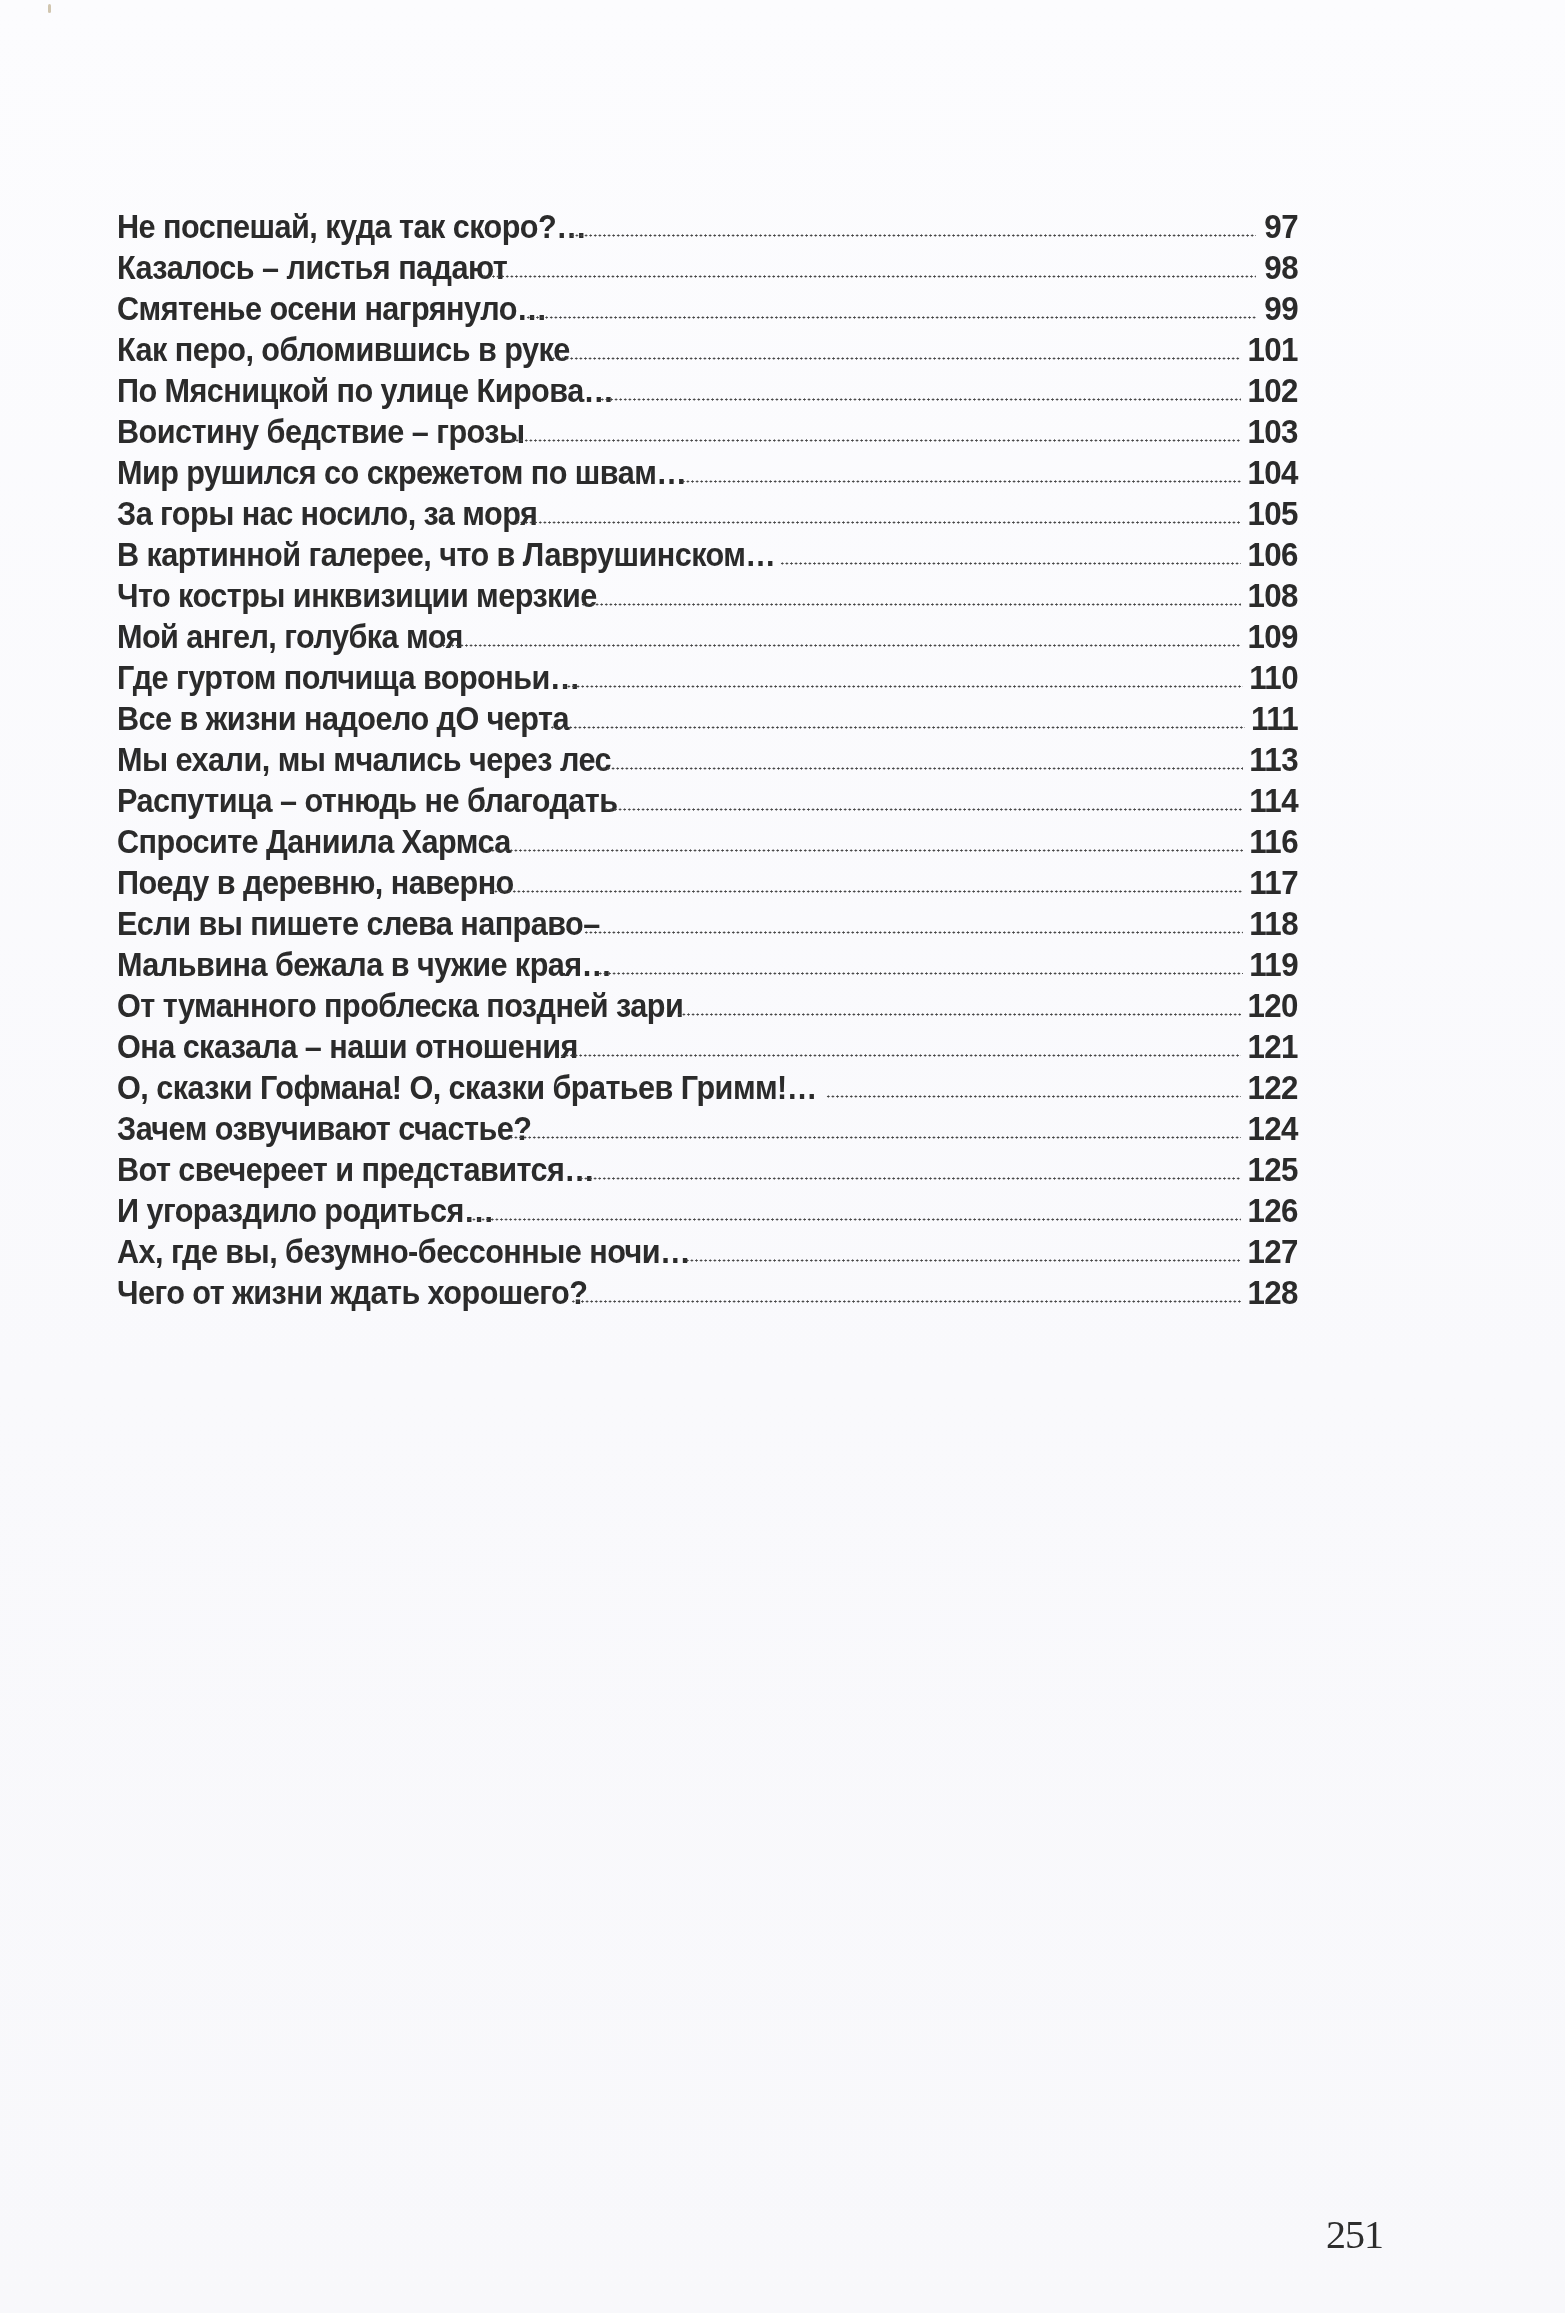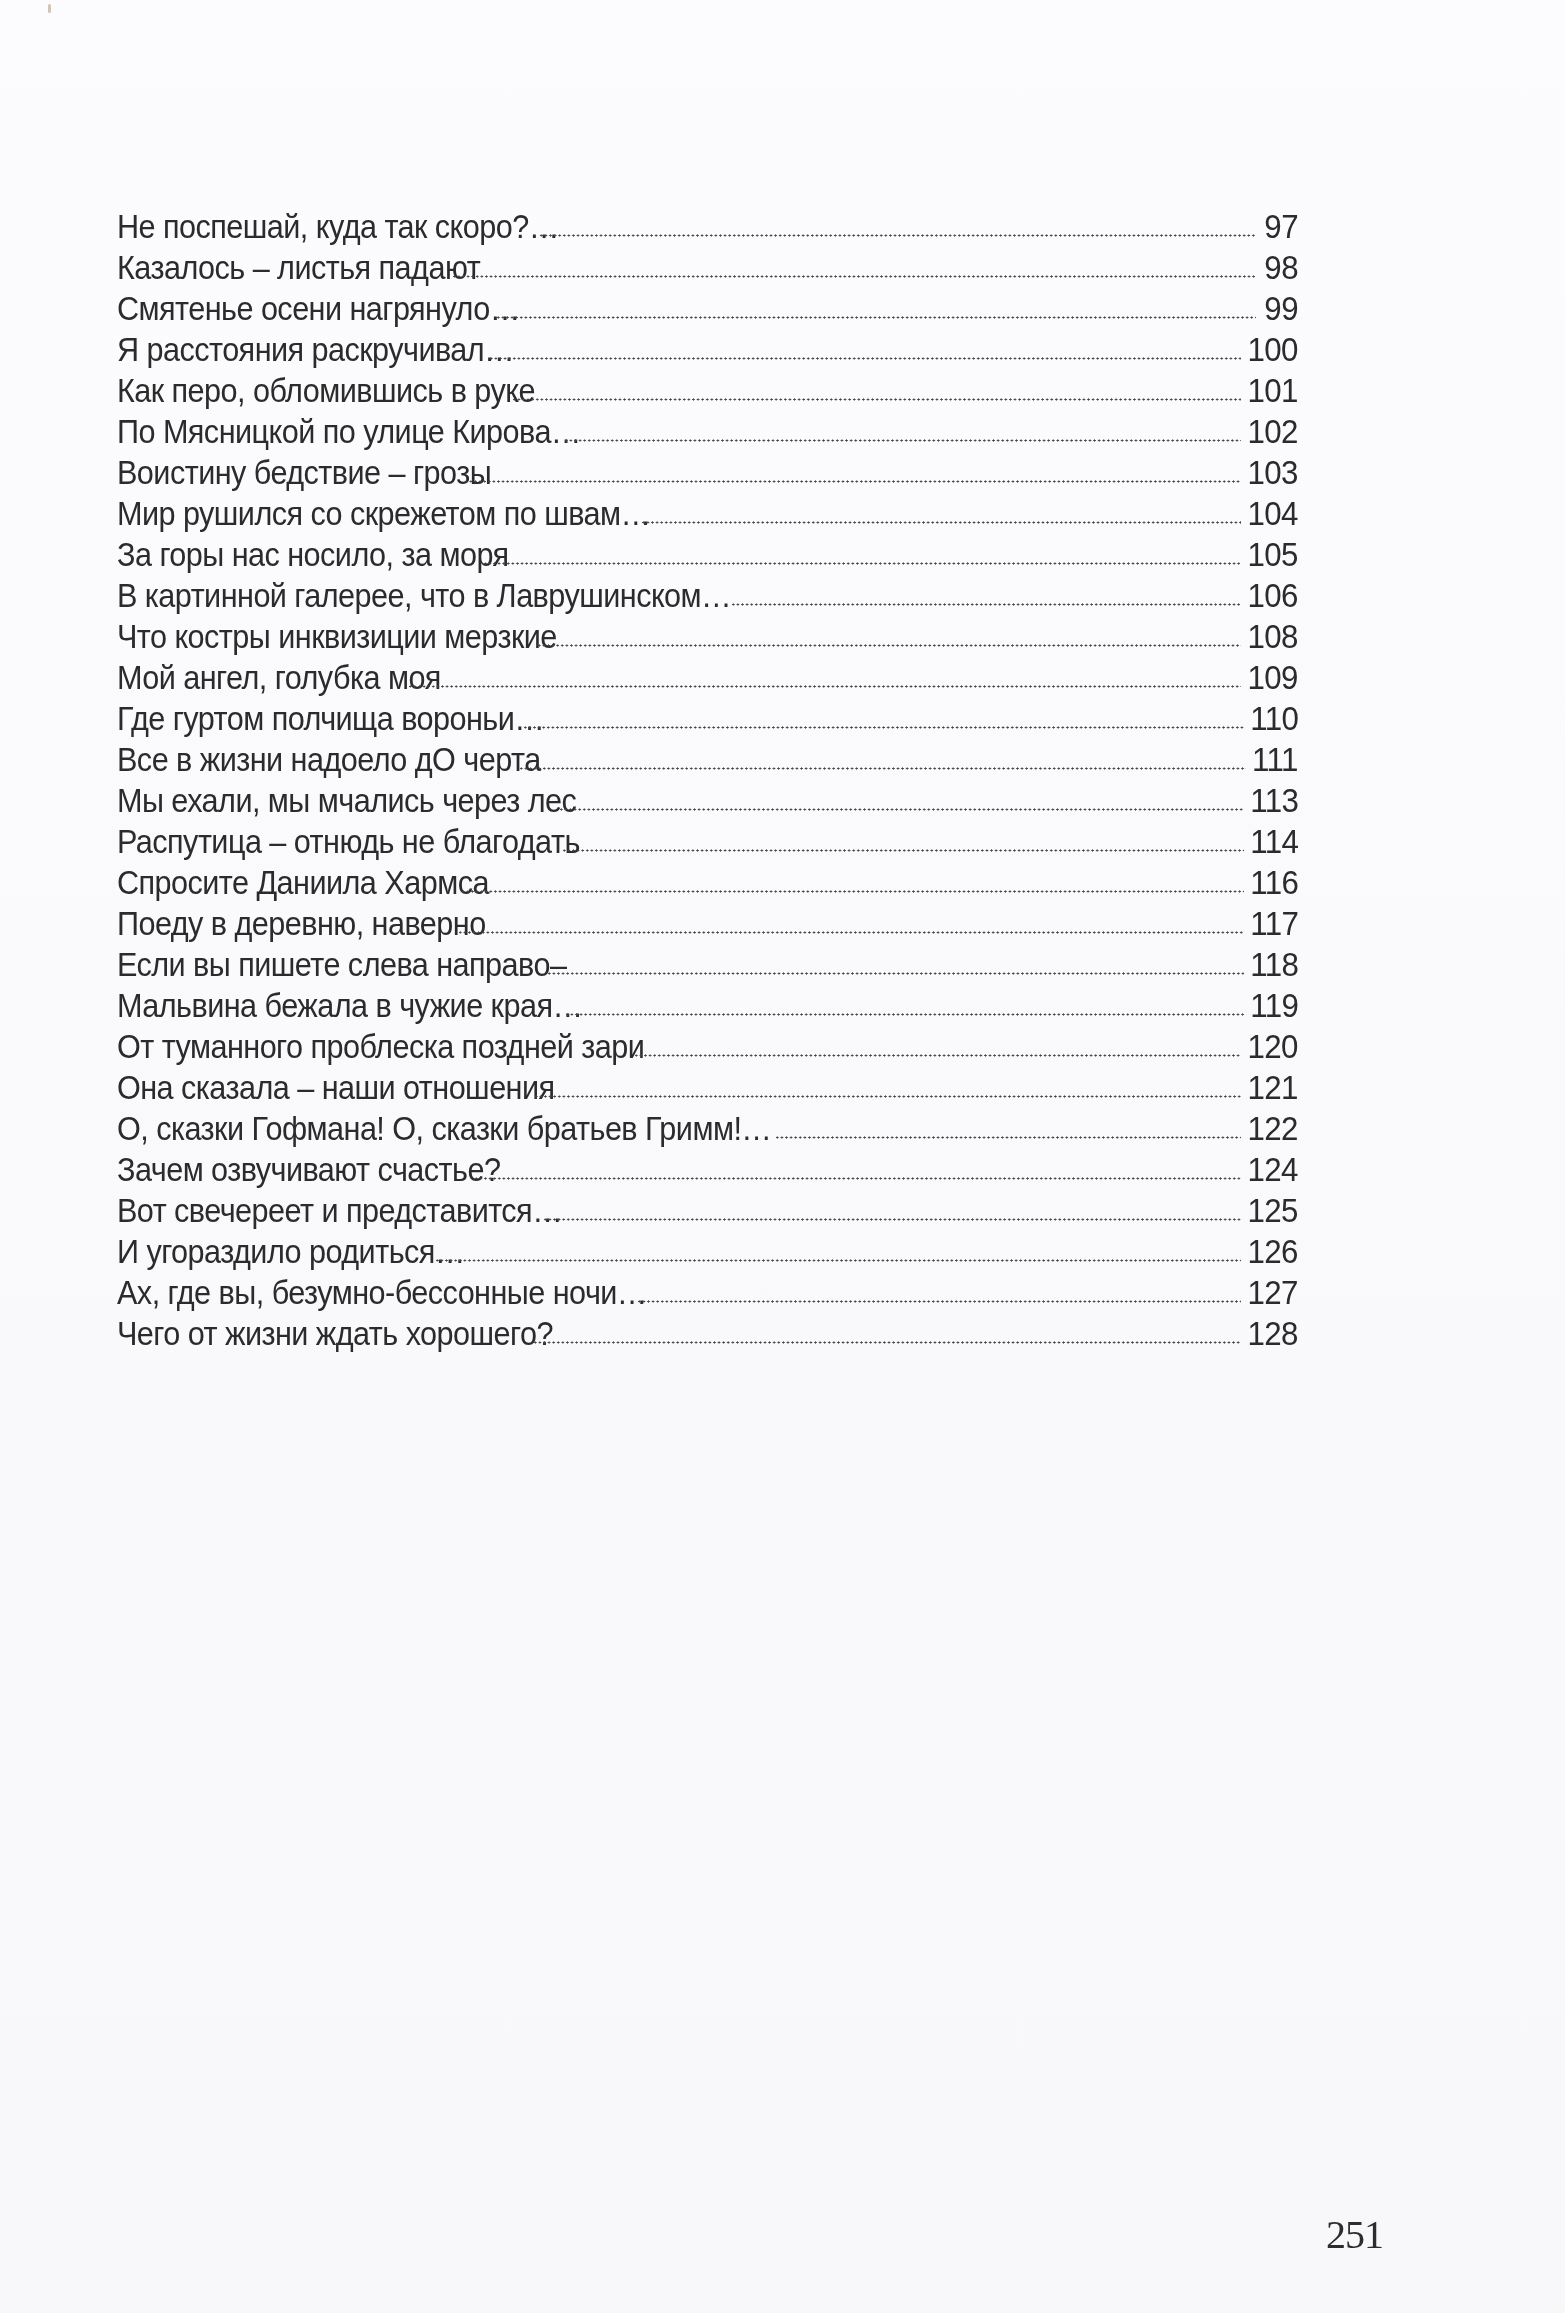--- a/index.html
+++ b/index.html
@@ -21,20 +21,21 @@
       background: linear-gradient(180deg, #fcfcfe 0%, #f9f9fc 60%, #f8f8fb 100%);
     }
     .toc {
       position: absolute;
       left: 117px;
       top: 207px;
       width: 1181px;
       margin: 0;
       padding: 0;
       list-style: none;
+      font-weight: bold;
     }
     .toc-row {
       display: flex;
       align-items: baseline;
       height: 41px;
       font-family: "Liberation Sans", sans-serif;
       font-size: 34px;
       color: #2b2b2b;
       letter-spacing: -0.6px;
       transform-origin: left center;
@@ -103,25 +104,20 @@
         <span class="toc-title">Казалось – листья падают</span>
         <span class="toc-leader"></span>
         <span class="toc-page">98</span>
       </li>
     <li class="toc-row">
         <span class="toc-title">Смятенье осени нагрянуло…</span>
         <span class="toc-leader"></span>
         <span class="toc-page">99</span>
       </li>
     <li class="toc-row">
-        <span class="toc-title">Я расстояния раскручивал…</span>
-        <span class="toc-leader"></span>
-        <span class="toc-page">100</span>
-      </li>
-    <li class="toc-row">
         <span class="toc-title">Как перо, обломившись в руке</span>
         <span class="toc-leader"></span>
         <span class="toc-page">101</span>
       </li>
     <li class="toc-row">
         <span class="toc-title">По Мясницкой по улице Кирова…</span>
         <span class="toc-leader"></span>
         <span class="toc-page">102</span>
       </li>
     <li class="toc-row">

